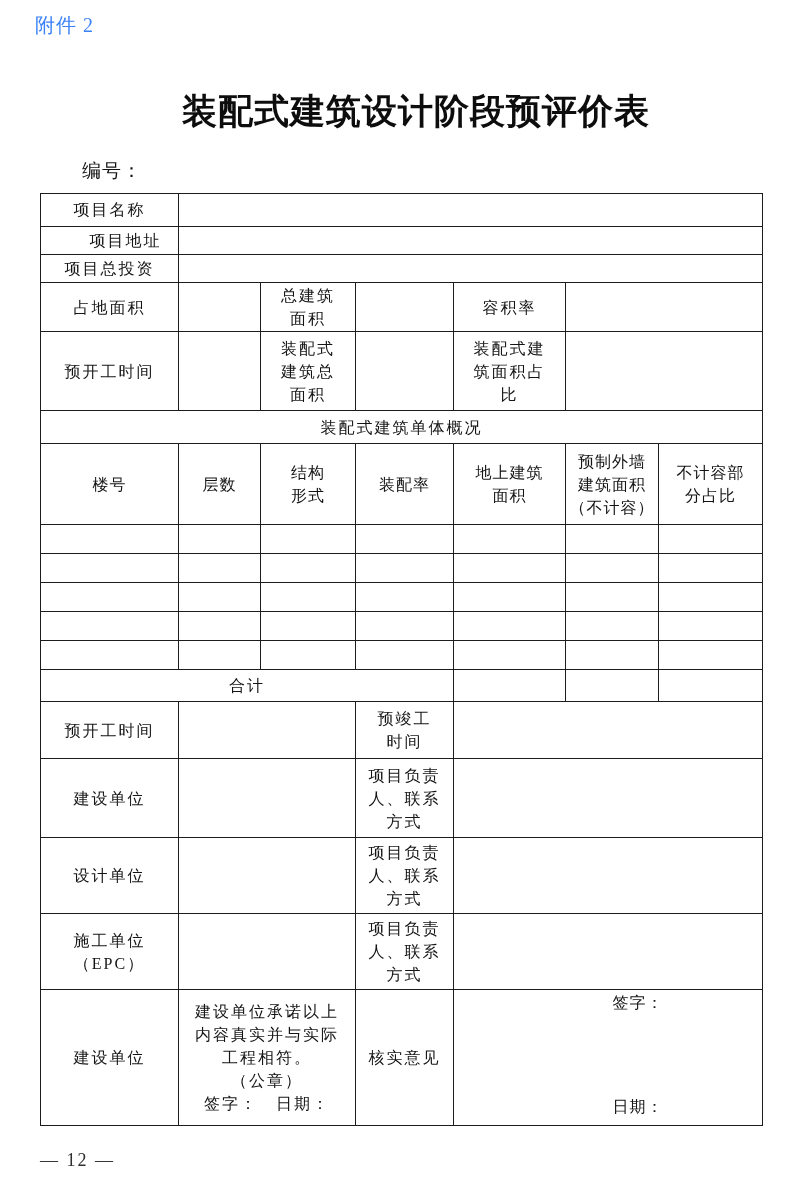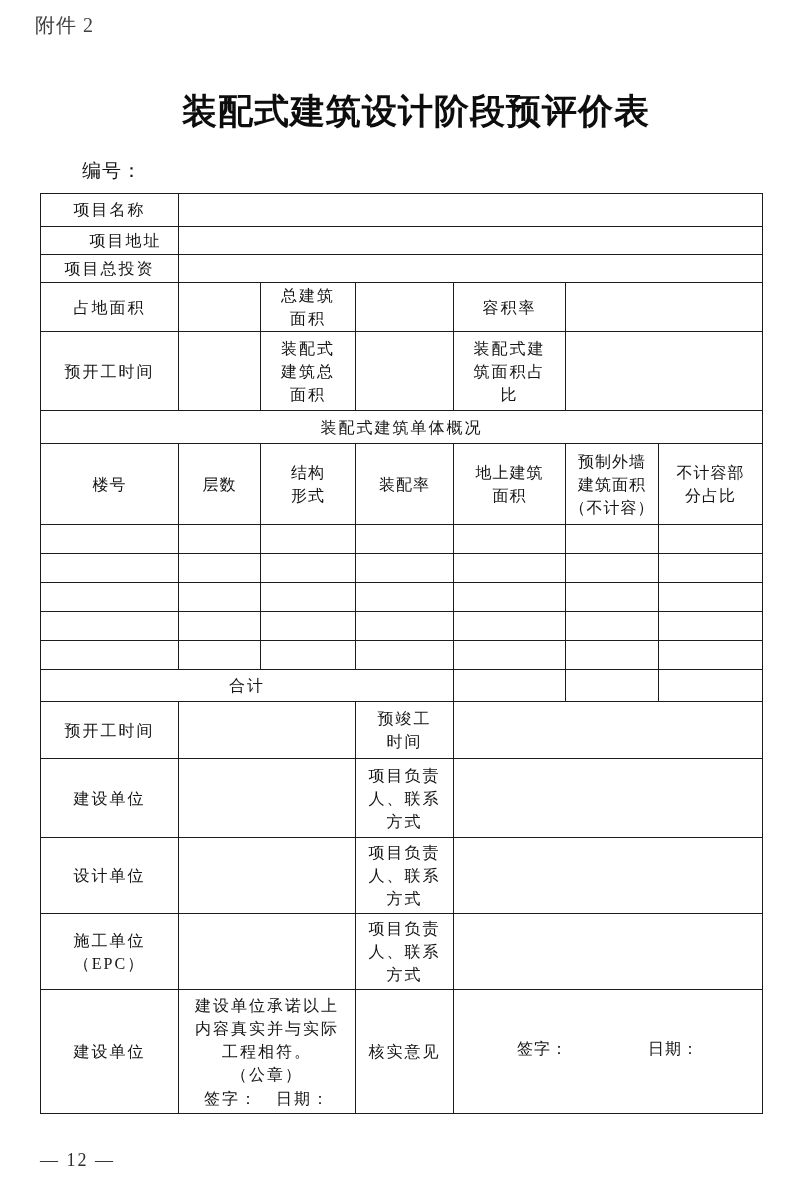--- a/index.html
+++ b/index.html
@@ -6,21 +6,21 @@
   body {
     width: 800px; height: 1184px;
     background: #ffffff;
     color: #141414;
     font-family: "Liberation Serif", "DejaVu Serif", serif;
     position: relative;
     overflow: hidden;
   }
   .attachment {
     position: absolute; left: 35px; top: 12px;
-    font-size: 20px; letter-spacing: 1px; color: #404040;
+    font-size: 20px; letter-spacing: 1px; color: #3b82f6;
   }
   .title {
     position: absolute; left: 0; top: 72px; width: 800px;
     margin: 16px; text-align: center;
     font-size: 35px; font-weight: bold; letter-spacing: 1px; color: #0d0d0d;
   }
   .serial {
     position: absolute; left: 42px; top: 158px;
     font-size: 19px; letter-spacing: 1px; color: #111; margin-left: 40px;
   }
@@ -63,20 +63,21 @@
     letter-spacing: 1px;
     line-height: 23px;
   }
   td.signcell { vertical-align: bottom; }
   .signline {
     display: flex;
     justify-content: flex-start;
     gap: 80px;
     padding: 0 0 6px 60px;
     letter-spacing: 1px;
+    flex-direction: column;
   }
   .pagenum {
     position: absolute; left: 40px; top: 1150px;
     font-size: 18px; letter-spacing: 2px; color: #2e2e2e;
   }
 </style>
 </head>
 <body>
 
 <div>

